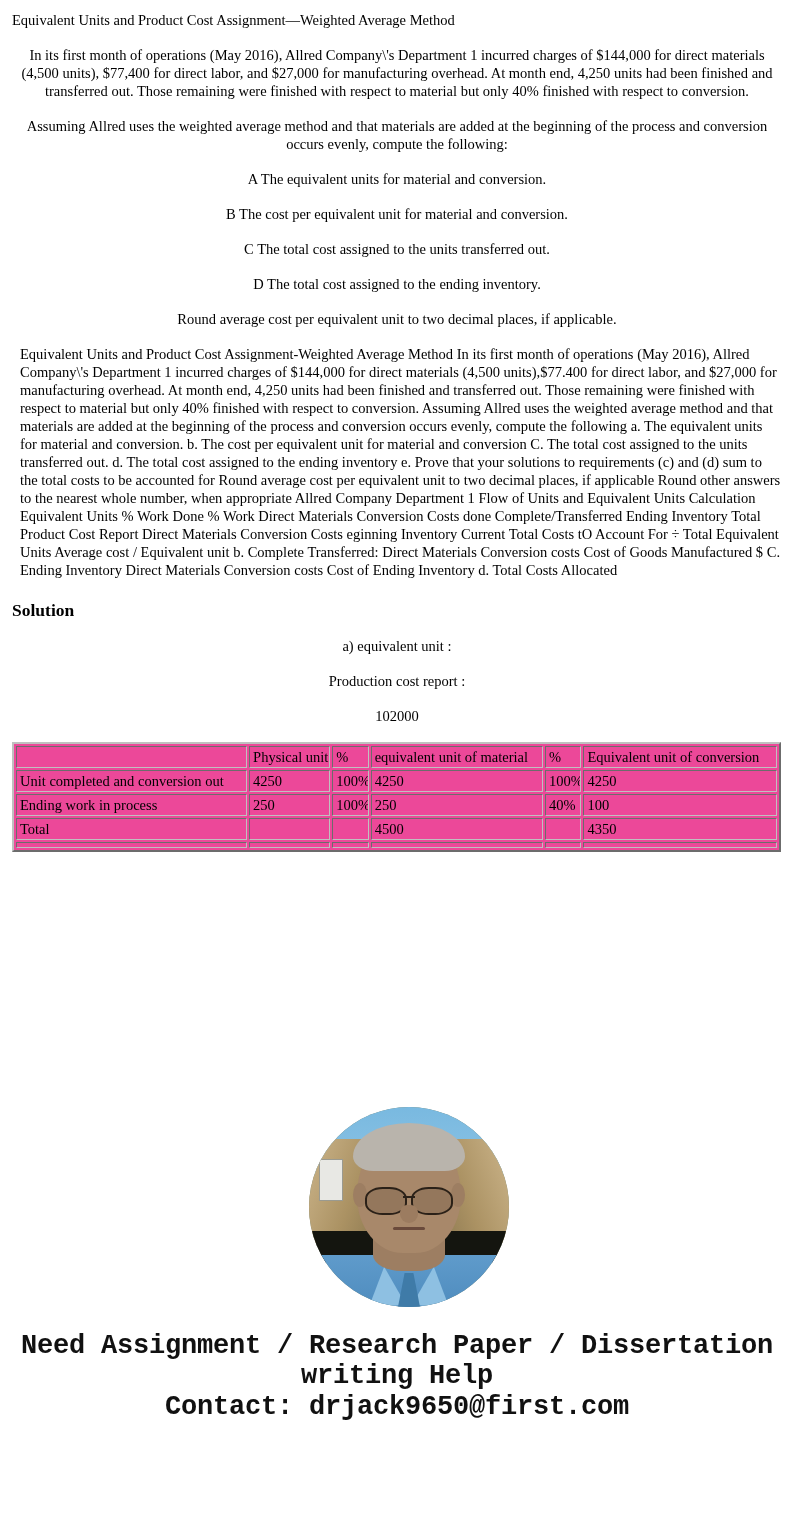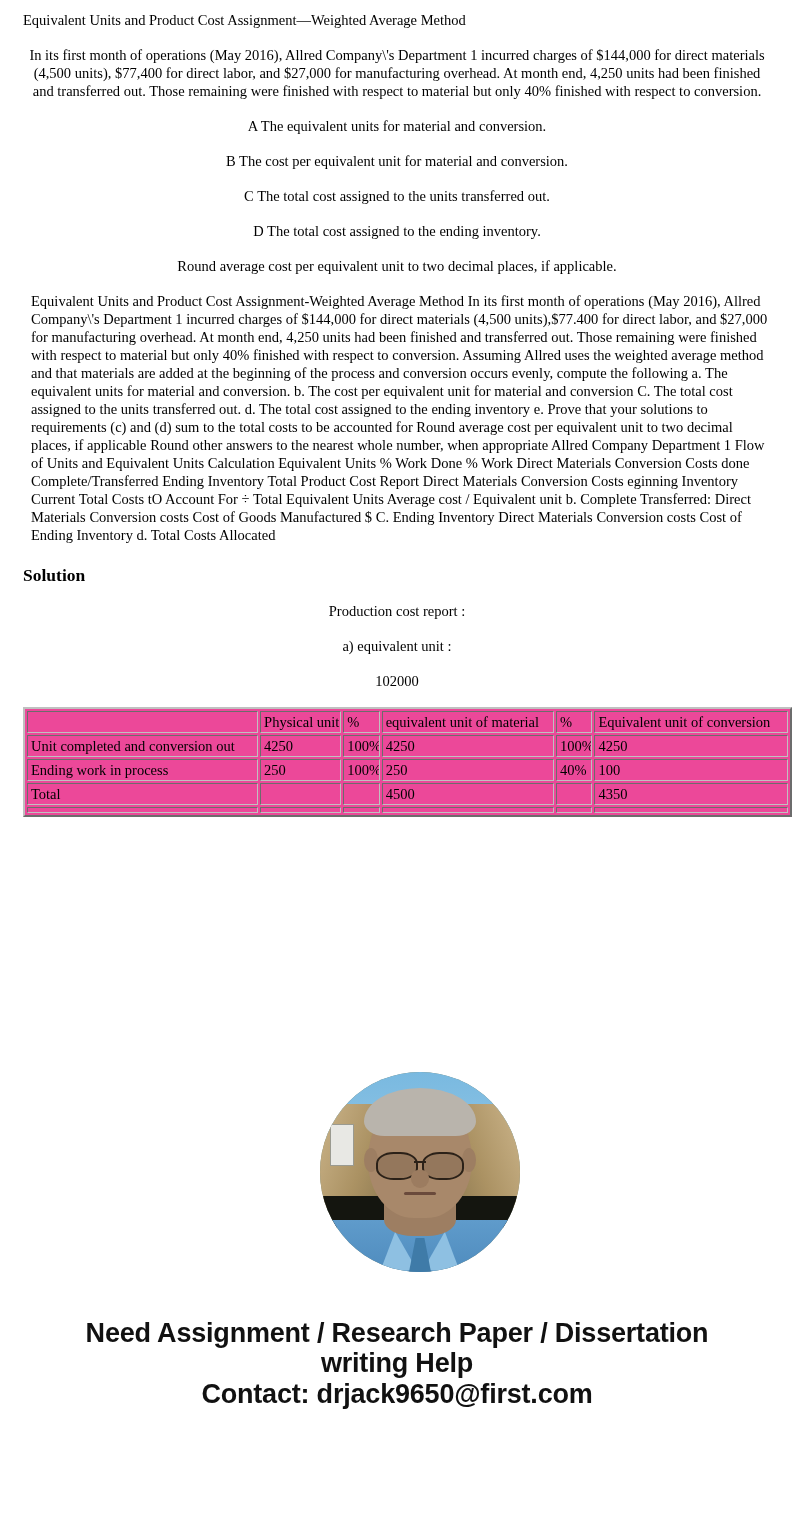--- a/index.html
+++ b/index.html
@@ -11,21 +11,21 @@
   body {
     width: 794px;
     min-height: 1523px;
     font-family: "Liberation Serif", "DejaVu Serif", serif;
     color: #000000;
     -webkit-font-smoothing: antialiased;
   }
   .page {
     width: 794px;
     box-sizing: border-box;
-    padding: 0 23px;
+    padding: 0 12px;
     position: relative;
   }
   p.para {
     font-size: 14.5px;
     line-height: 18px;
     margin: 0 0 17px 0;
     text-align: center;
   }
   .doc-title {
     font-size: 14.5px;
@@ -212,53 +212,54 @@
     position: absolute;
     left: 50%; top: 49%;
     transform: translateX(-50%);
     width: 9%; height: 9%;
     background: #9c7c60;
     border-radius: 40% 40% 50% 50%;
   }
 
   
   .promo {
-    margin-top: 46px;
+    margin-top: 24px;
     text-align: center;
-    font-family: Liberation Sans, sans-serif;
+    font-family: Liberation Mono, monospace;
     font-weight: bold;
     font-size: 27px;
     line-height: 30px;
     letter-spacing: -0.2px;
     color: #111111;
     padding-bottom: 28px;
   }
   .promo .line2 { display: block; }
   .promo .line3 { display: block; margin-top: 1px; }
 </style>
 </head>
 <body>
 
 <div class="page">
 
   <div class="doc-title">Equivalent Units and Product Cost Assignment—Weighted Average Method</div>
 
   <p class="para">In its first month of operations (May 2016), Allred Company\'s Department 1 incurred charges of $144,000 for direct materials (4,500 units), $77,400 for direct labor, and $27,000 for manufacturing overhead. At month end, 4,250 units had been finished and transferred out. Those remaining were finished with respect to material but only 40% finished with respect to conversion.</p>
+  <p class="para">Assuming Allred uses the weighted average method and that materials are added at the beginning of the process and conversion occurs evenly, compute the following:</p>
   <p class="para">A The equivalent units for material and conversion.</p>
   <p class="para">B The cost per equivalent unit for material and conversion.</p>
   <p class="para">C The total cost assigned to the units transferred out.</p>
   <p class="para">D The total cost assigned to the ending inventory.</p>
   <p class="para">Round average cost per equivalent unit to two decimal places, if applicable.</p>
 
   <div class="long-block">Equivalent Units and Product Cost Assignment-Weighted Average Method In its first month of operations (May 2016), Allred Company\'s Department 1 incurred charges of $144,000 for direct materials (4,500 units),$77.400 for direct labor, and $27,000 for manufacturing overhead. At month end, 4,250 units had been finished and transferred out. Those remaining were finished with respect to material but only 40% finished with respect to conversion. Assuming Allred uses the weighted average method and that materials are added at the beginning of the process and conversion occurs evenly, compute the following a. The equivalent units for material and conversion. b. The cost per equivalent unit for material and conversion C. The total cost assigned to the units transferred out. d. The total cost assigned to the ending inventory e. Prove that your solutions to requirements (c) and (d) sum to the total costs to be accounted for Round average cost per equivalent unit to two decimal places, if applicable Round other answers to the nearest whole number, when appropriate Allred Company Department 1 Flow of Units and Equivalent Units Calculation Equivalent Units % Work Done % Work Direct Materials Conversion Costs done Complete/Transferred Ending Inventory Total Product Cost Report Direct Materials Conversion Costs eginning Inventory Current Total Costs tO Account For ÷ Total Equivalent Units Average cost / Equivalent unit b. Complete Transferred: Direct Materials Conversion costs Cost of Goods Manufactured $ C. Ending Inventory Direct Materials Conversion costs Cost of Ending Inventory d. Total Costs Allocated</div>
 
   <h2 class="solution">Solution</h2>
 
+  <p class="para">a) equivalent unit :</p>
   <p class="para">Production cost report :</p>
-  <p class="para">a) equivalent unit :</p>
   <p class="para">102000</p>
 
   <table class="prodtable">
     <colgroup>
       <col class="col-label">
       <col class="col-phys">
       <col class="col-pct1">
       <col class="col-eqmat">
       <col class="col-pct2">
       <col class="col-eqconv">

